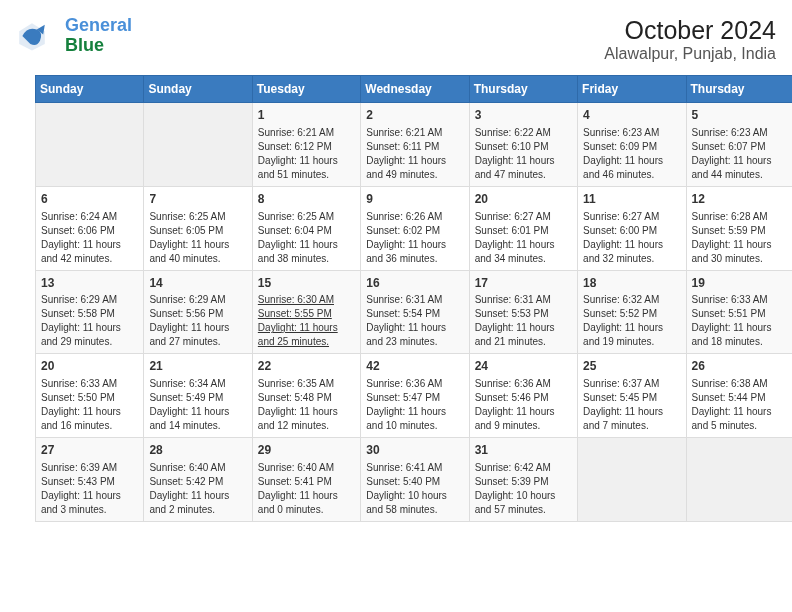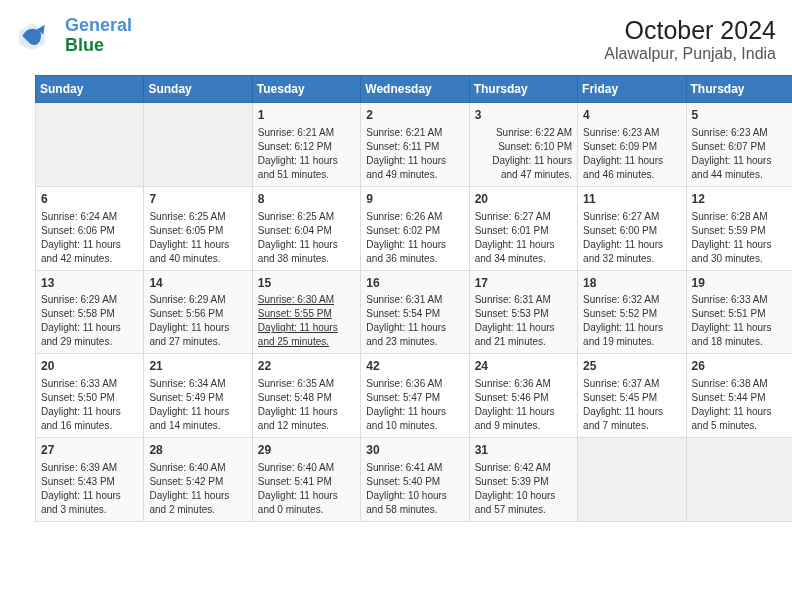--- a/index.html
+++ b/index.html
@@ -132,21 +132,21 @@
 Daylight: 11 hours and 51 minutes.</div>
         </td>
         <td>
           <span class="day-num">2</span>
           <div class="cell-text" style="white-space: pre-line;">Sunrise: 6:21 AM
 Sunset: 6:11 PM
 Daylight: 11 hours and 49 minutes.</div>
         </td>
         <td>
           <span class="day-num">3</span>
-          <div class="cell-text" style="white-space: pre-line; text-align: right;">Sunrise: 6:22 AM
+          <div class="cell-text" style="white-space: pre-line;">Sunrise: 6:22 AM
 Sunset: 6:10 PM
 Daylight: 11 hours and 47 minutes.</div>
         </td>
         <td>
           <span class="day-num">4</span>
           <div class="cell-text" style="white-space: pre-line;">Sunrise: 6:23 AM
 Sunset: 6:09 PM
 Daylight: 11 hours and 46 minutes.</div>
         </td>
         <td>

